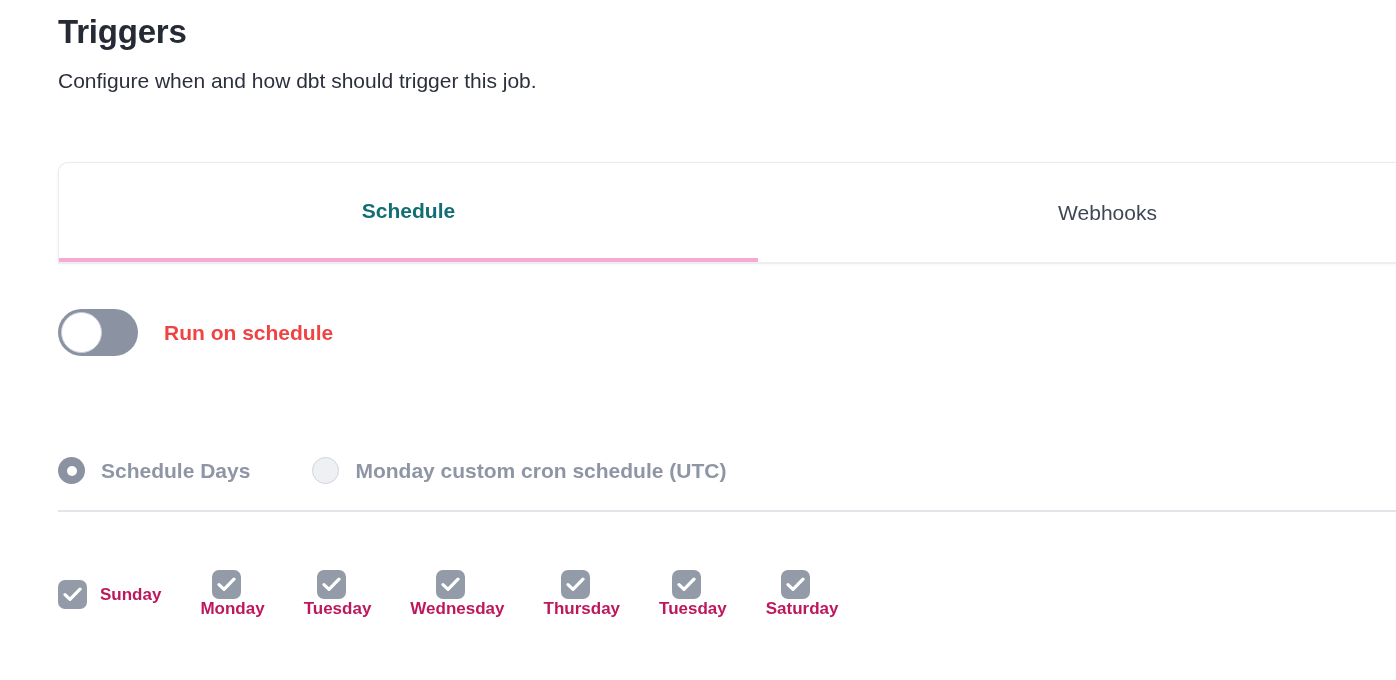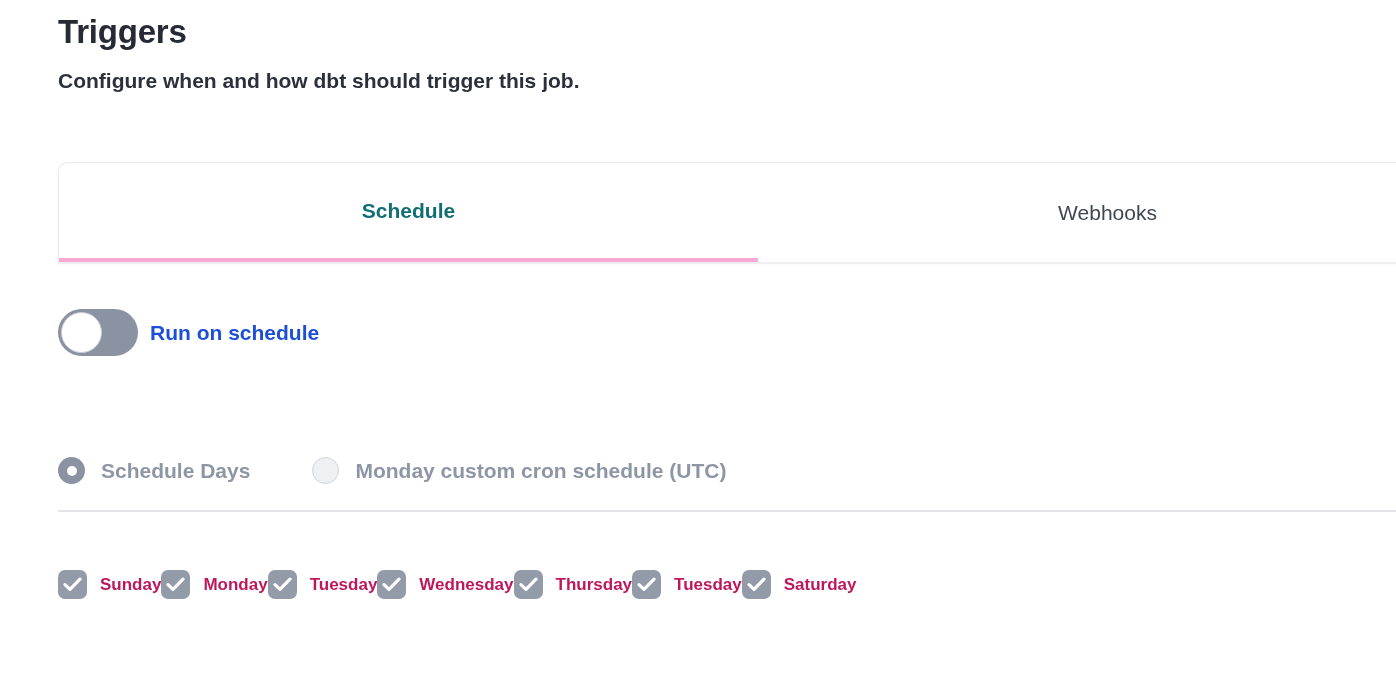--- a/index.html
+++ b/index.html
@@ -34,21 +34,21 @@
   .page-title {
     font-size: 33px;
     font-weight: bold;
     line-height: 44px;
     letter-spacing: -0.2px;
     color: #262a35;
     margin: 0;
   }
   .page-subtitle {
     font-size: 21px;
-    font-weight: bold;
+    font-weight: normal;
     line-height: 30px;
     color: #2b303c;
     margin: 0;
     padding-top: 12px;
   }
 
   
   .tab-card {
     position: absolute;
     left: 58px;
@@ -122,24 +122,24 @@
     left: 3px;
     top: 3px;
     width: 41px;
     height: 41px;
     border-radius: 50%;
     background: #ffffff;
     border: 1px solid #c9ced8;
     box-sizing: border-box;
   }
   .toggle-label {
-    margin-left: 12px;
+    margin-left: 26px;
     font-size: 21px;
     font-weight: bold;
-    color: #1d4ed8;
+    color: #ef4444;
     line-height: 47px;
   }
 
   
   .radio-row {
     position: absolute;
     left: 58px;
     top: 457px;
     display: flex;
   }
@@ -203,20 +203,22 @@
     display: flex;
     align-items: center;
   }
   .day-option {
     display: flex;
     align-items: center;
     cursor: pointer;
     user-select: none;
   }
   .day-option + .day-option {
+    margin-left: 26px;
+    flex-direction: column;
   }
   .checkbox {
     position: relative;
     width: 29px;
     height: 29px;
     border-radius: 7px;
     background: #939aa8;
     flex: 0 0 auto;
     box-sizing: border-box;
   }

